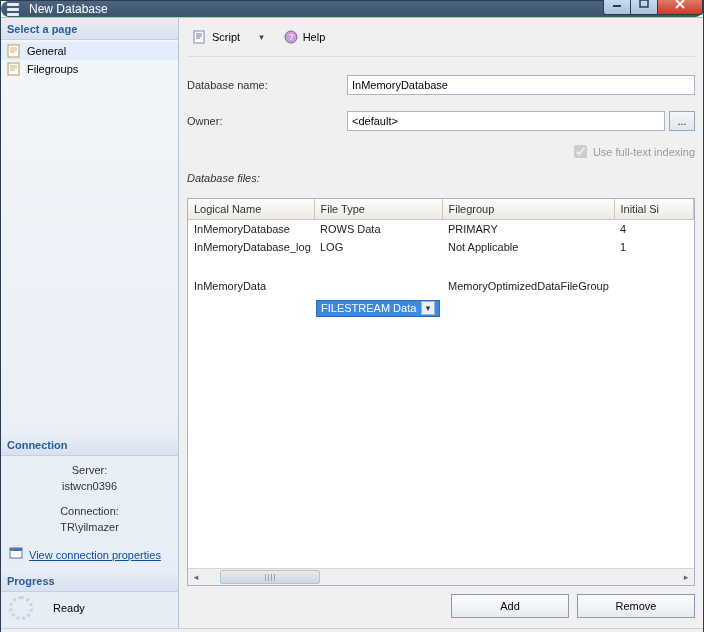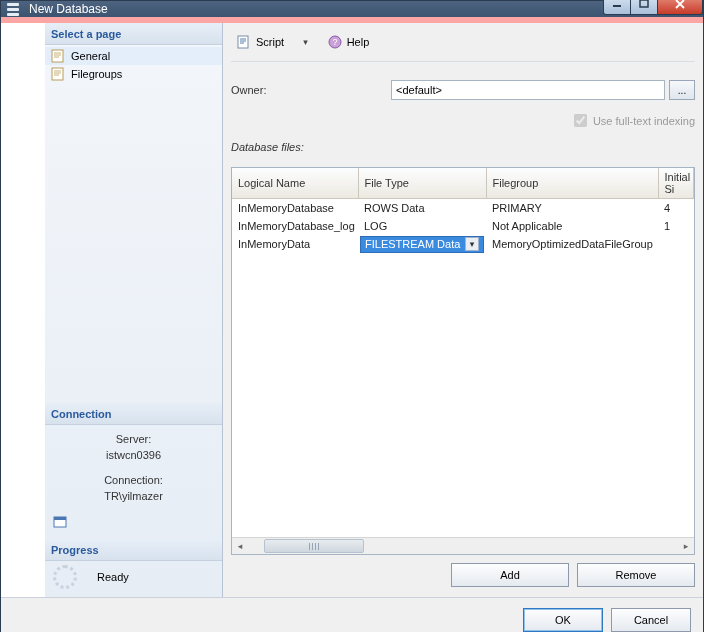--- a/index.html
+++ b/index.html
@@ -1,27 +1,27 @@
 <!DOCTYPE html>
 <html><head>
 <meta charset="utf-8">
 <style>
 * { box-sizing: border-box; margin: 0; padding: 0; }
 body { font-family: "Segoe UI", Tahoma, sans-serif; font-size: 11px; background: #4a5d70; width: 704px; height: 632px; overflow: hidden; }
 .window { width: 704px; height: 632px; background: #fff; border: 1px solid #2b3c50; display: flex; flex-direction: column; }
-.titlebar { height: 29px; background: linear-gradient(#4d6380, #3c5470); display: flex; align-items: center; padding-left: 6px; color: #fff; font-size: 12px; }
+.titlebar { height: 29px; background: linear-gradient(#4d6380, #3c5470); display: flex; align-items: center; padding-left: 6px; color: #fff; font-size: 12px; border-radius: 10px; }
 .titlebar .app-icon { width: 16px; height: 16px; margin-right: 6px; display: flex; flex-direction: column; gap: 2px; justify-content: center; }
 .titlebar .app-icon span { display: block; height: 3px; background: #e6ecf3; border-radius: 1px; width: 12px; }
 .titlebar .title-text { flex: 1; }
 .win-controls { display: flex; height: 20px; margin-top: -9px; }
 .win-btn { width: 28px; height: 20px; border: 1px solid #2b3c50; border-top: none; margin-left: -1px; display: flex; align-items: center; justify-content: center; font-size: 10px; color: #2a3b4e; }
 .win-btn.min { background: linear-gradient(#d7e4f2,#a9c0da); border-bottom-left-radius: 3px; }
 .win-btn.max { background: linear-gradient(#d7e4f2,#a9c0da); }
 .win-btn.close { width: 46px; background: linear-gradient(#e9907e,#c83b2a); color: #fff; border-bottom-right-radius: 3px; font-size: 13px; }
-.content { flex: 1; display: flex; border-top: 6px solid #fca5a5; padding-left: 44px; }
+.content { flex: 1; display: flex; border-top: 1px solid #fca5a5; }
 .sidebar { width: 178px; background: linear-gradient(#f3f6fa,#e6edf5); border-right: 1px solid #b8c4d4; display: flex; flex-direction: column; }
 .side-section-title { font-weight: bold; color: #2b5a9c; padding: 5px 6px 4px; border-bottom: 1px solid #c4d0de; background: linear-gradient(#e7eef7,#d7e2ee); font-size: 11px; }
 .side-list { padding: 2px 0; }
 .side-item { display: flex; align-items: center; padding: 2px 6px; gap: 4px; cursor: default; }
 .side-item.selected { background: #e4eefb; }
 .side-icon { width: 16px; height: 14px; position: relative; }
 .side-icon svg { width: 16px; height: 14px; }
 .side-spacer { flex: 1; }
 .conn-body { padding: 6px 8px; line-height: 1.5; color: #333; text-align: center; }
 .conn-body .label { color: #333; }
@@ -39,21 +39,21 @@
 .browse-btn { width: 26px; height: 20px; margin-left: 4px; border: 1px solid #9aa7b8; background: linear-gradient(#f5f7fa,#e0e6ee); font-size: 10px; }
 .chk-row { display: flex; align-items: center; gap: 6px; margin: 4px 0 14px 18px; color: #9a9a9a; justify-content: flex-end; }
 .chk-row input { accent-color: #888; }
 .files-label { color: #333; margin-bottom: 14px; font-style: italic; }
 .grid-wrap { border: 1px solid #a7b4c4; background: #fff; height: 388px; overflow: hidden; display: flex; flex-direction: column; }
 .grid { width: 100%; border-collapse: collapse; table-layout: fixed; }
 .grid th { background: linear-gradient(#fcfdfe,#ece9e1); border: 1px solid #cbc7bb; border-top: none; font-weight: normal; text-align: left; padding: 3px 6px; height: 20px; color: #333; }
 .grid th:first-child { border-left: none; }
 .grid td { border: 0; padding: 3px 6px; height: 18px; white-space: nowrap; overflow: hidden; color: #222; }
 .grid tr td:first-child { padding-left: 6px; }
-.cell-select { background: #3a8ae0; color: #fff; display: flex; align-items: center; justify-content: space-between; padding: 0 4px; height: 17px; border: 1px solid #2d6db8; }
+.cell-select { background: #3a8ae0; color: #fff; display: flex; align-items: center; justify-content: space-between; padding: 0 4px; height: 17px; border: 1px solid #2d6db8; margin-top: 44px; }
 .cell-select .arrow { font-size: 9px; color: #333; background: #eaeef3; width: 14px; height: 14px; display: flex; align-items: center; justify-content: center; border: 1px solid #9fb4cc; }
 .grid-scroll-h { height: 17px; background: #efefef; border-top: 1px solid #d5d5d5; display: flex; align-items: center; }
 .grid-scroll-h .track { flex: 1; height: 17px; position: relative; }
 .grid-scroll-h .thumb { position: absolute; left: 16px; width: 100px; top: 1px; height: 14px; background: linear-gradient(#e8ecef,#cfd7de); border: 1px solid #b6c2cf; border-radius: 2px; }
 .grid-scroll-h .thumb .grip { position: absolute; left: 44px; top: 3px; width: 10px; height: 7px; background: repeating-linear-gradient(90deg,#97a6b6 0 1px, transparent 1px 3px); }
 .grid-scroll-h .arrow-btn { width: 16px; height: 16px; display: flex; align-items: center; justify-content: center; font-size: 9px; color: #666; }
 .btn-row { display: flex; justify-content: flex-end; gap: 8px; margin-top: 8px; }
 .btn { width: 118px; height: 24px; border: 1px solid #8e9aab; background: linear-gradient(#fdfdfe,#e5eaf0); font-family: inherit; font-size: 11px; }
 .footer { border-top: 1px solid #c9d2dd; padding: 10px 12px 12px; display: flex; justify-content: flex-end; gap: 8px; background: #f0f0f0; }
 .btn.primary { border: 1px solid #2e78c0; box-shadow: 0 0 0 1px #8fc2ef inset; }
@@ -115,20 +115,21 @@
       <div class="conn-body">
         <div class="label">Server:</div>
         <div>istwcn0396</div>
         <div class="label" style="margin-top:8px">Connection:</div>
         <div>TR\yilmazer</div>
         <a class="conn-link">
           <span><svg width="16" height="14">
                 <rect x="1" y="2" width="12" height="10" fill="#fff" stroke="#4a77b4"></rect>
                 <rect x="1" y="2" width="12" height="3" fill="#4a77b4"></rect>
               </svg></span>
+          <span>View connection properties</span>
         </a>
       </div>
       <div class="side-section-title">Progress</div>
       <div class="progress-body">
         <div class="spinner"></div>
         <span>Ready</span>
       </div>
     </div>
 
     <div class="main">
@@ -145,20 +146,24 @@
           <span class="ticon"><svg width="16" height="16">
                 <circle cx="8" cy="8" r="6" fill="#c9a0d8" stroke="#8a5aa4"></circle>
                 <text x="8" y="11" text-anchor="middle" font-size="9" fill="#fff">?</text>
               </svg></span>
           <span>Help</span>
         </div>
       </div>
 
       <div style="border-top:1px solid #d7dde5;margin-bottom:12px"></div>
 
+      <div class="form-row">
+        <div class="flabel">Database name:</div>
+        <input type="text" value="InMemoryDatabase" style="">
+      </div>
       <div class="form-row">
         <div class="flabel">Owner:</div>
         <input type="text" value="&lt;default&gt;" style="">
         <button class="browse-btn">...</button>
       </div>
       <div class="chk-row">
         <input type="checkbox" checked="" disabled="" style="">
         <span>Use full-text indexing</span>
       </div>
 

